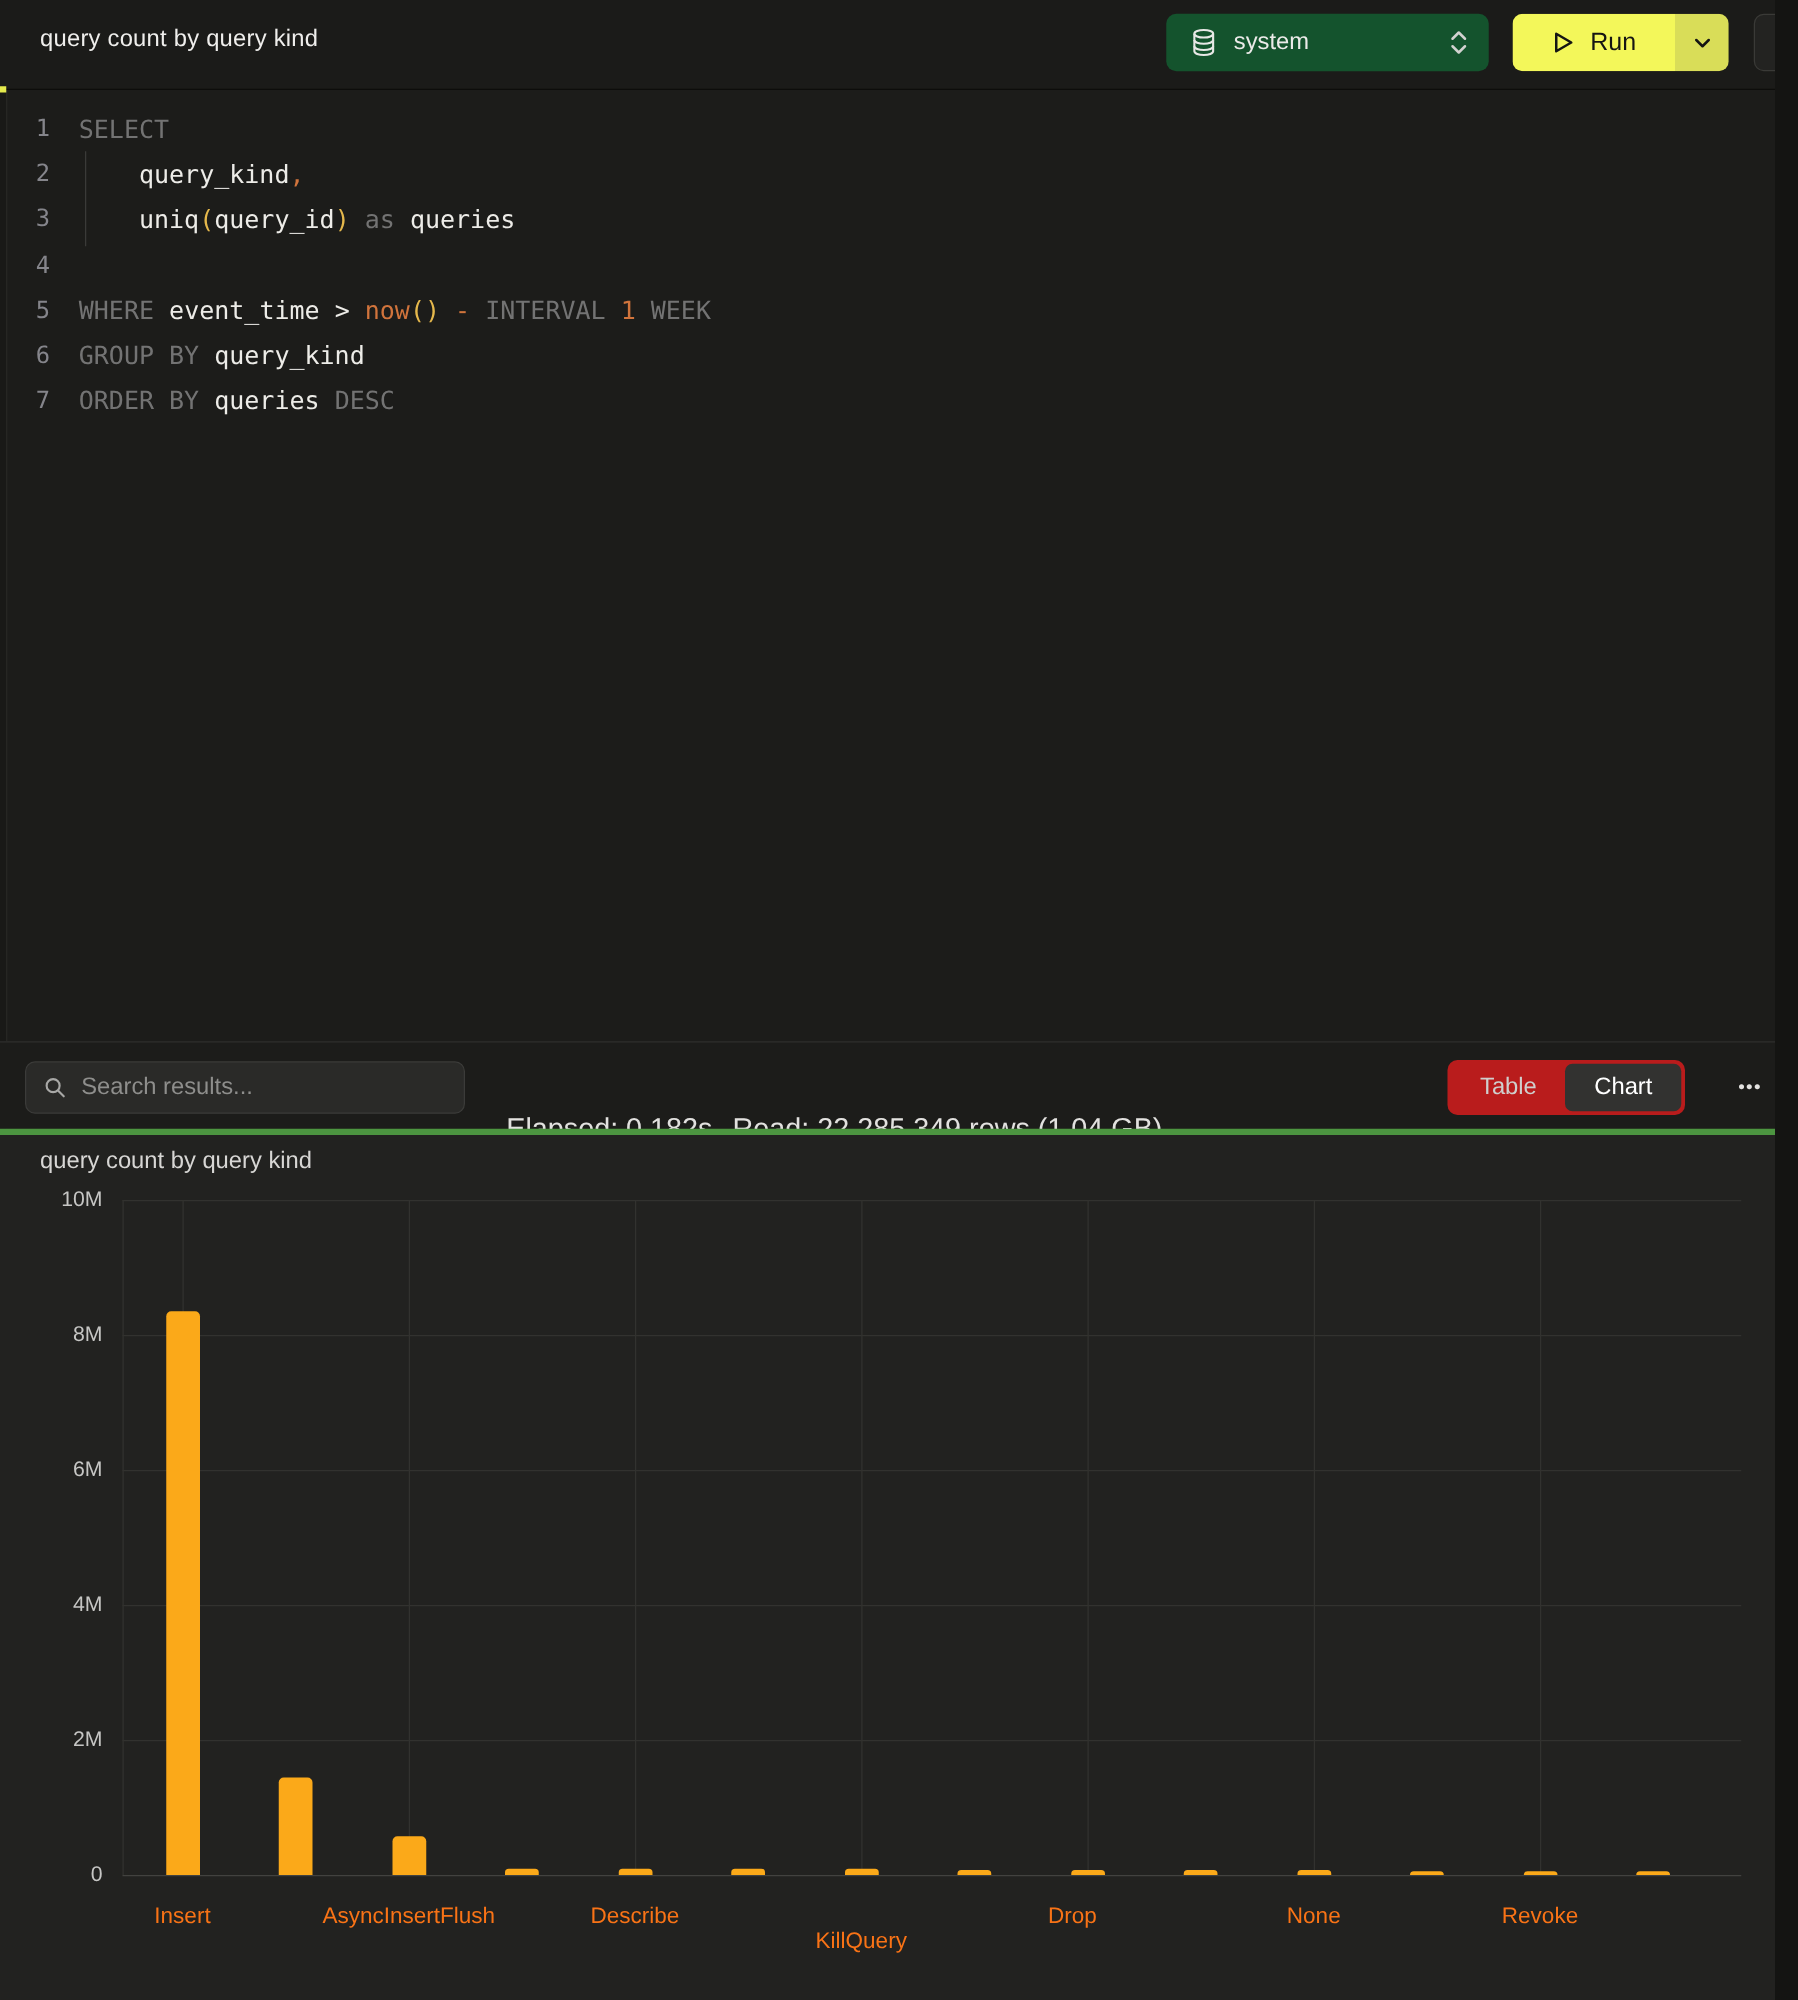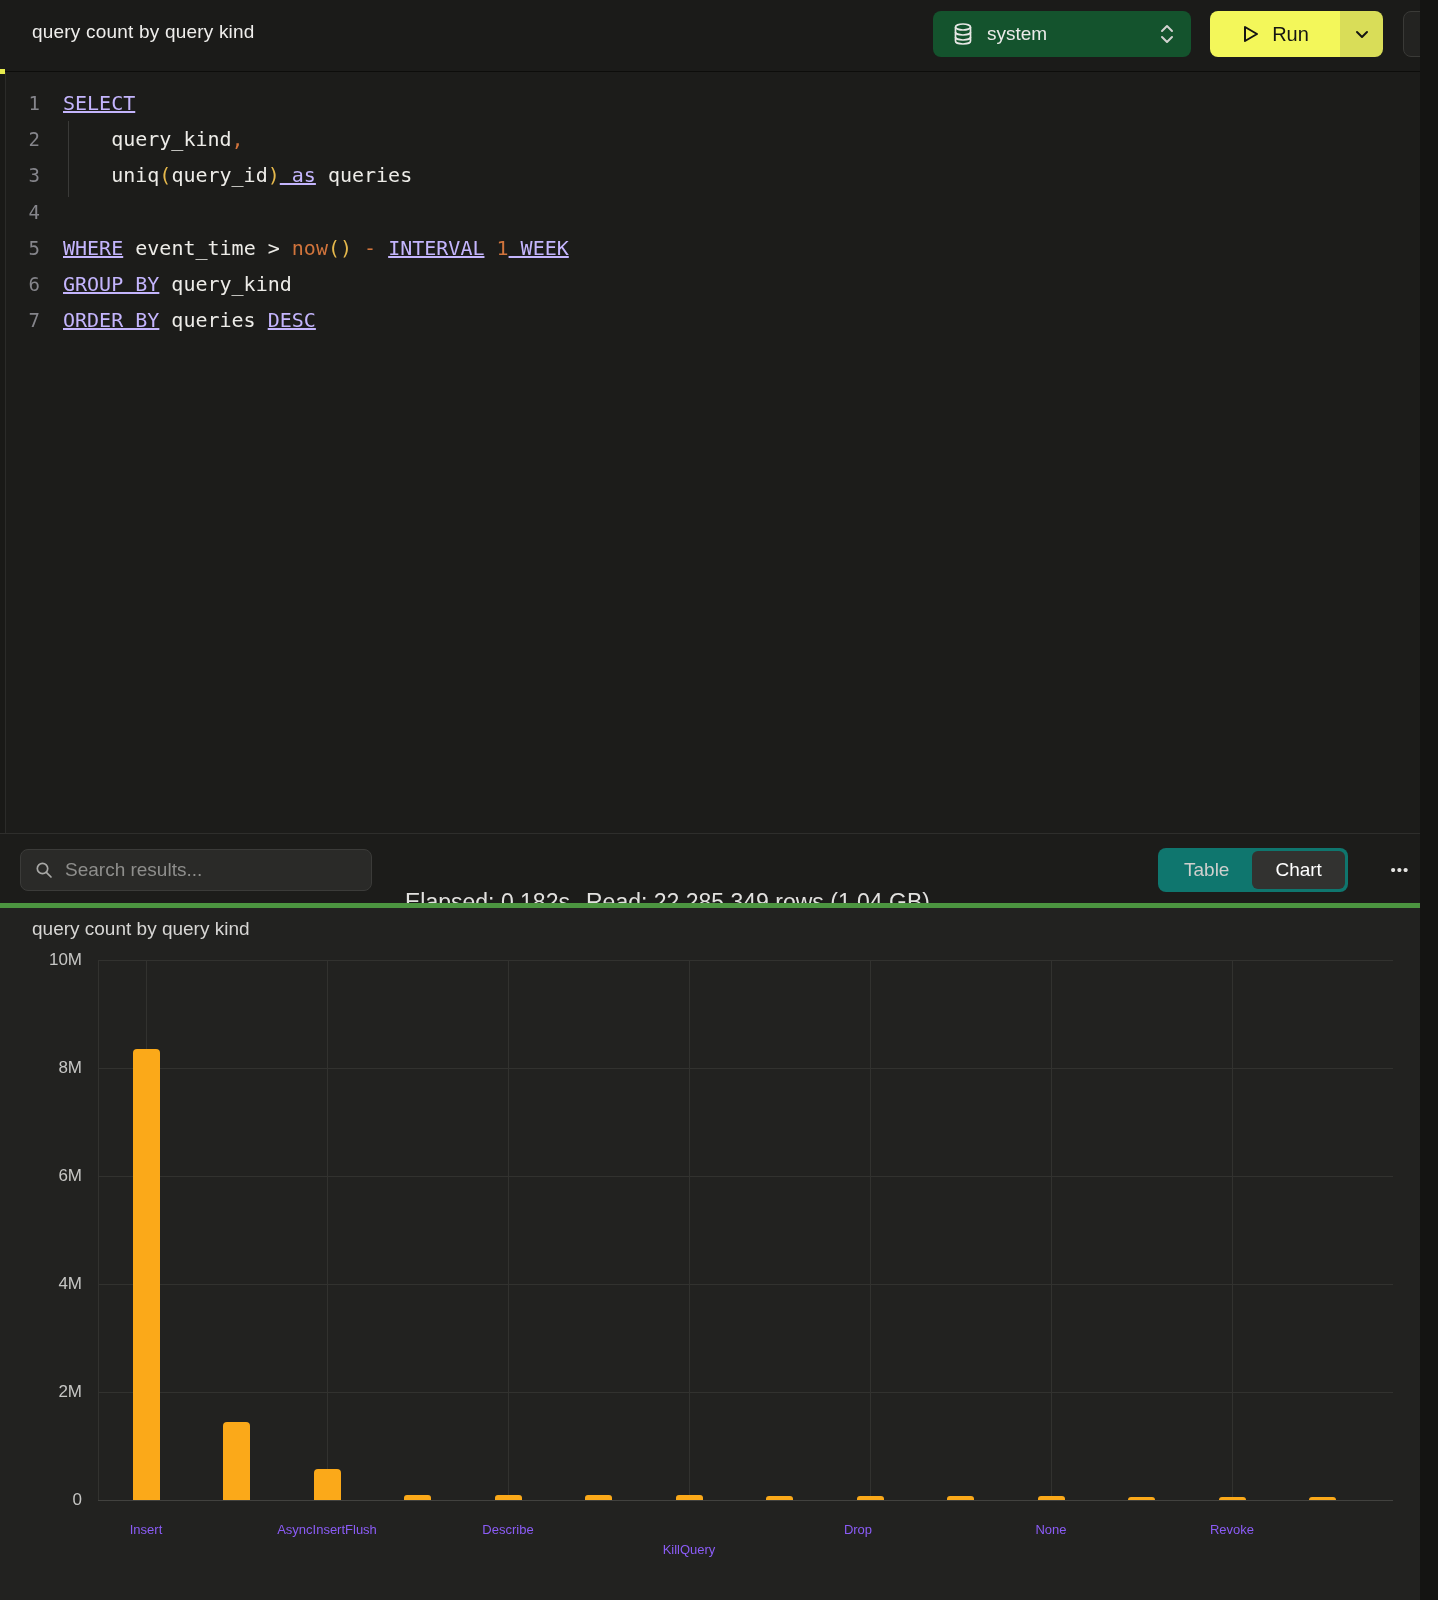--- a/index.html
+++ b/index.html
@@ -19,53 +19,53 @@
 
   
   .left-rail { position:absolute; left:0; top:72px; width:6px; height:831px; background:#191917; border-right:1px solid #2B2B29; }
   .rail-tick { position:absolute; left:0; top:69px; width:5px; height:5px; background:#E5EA4D; z-index:5; }
 
   
   .editor { position:absolute; left:6px; top:72px; width:1432px; height:761px; background:#1C1C1A; padding-top:13px; cursor:text; }
   .code-line { display:flex; align-items:center; height:36.2px; font-family:"DejaVu Sans Mono", monospace; font-size:20px; }
   .line-num { width:34px; text-align:right; color:#85858B; font-size:19px; flex:none; }
   .line-content { margin-left:23px; white-space:pre; }
-  .tok-kw { color:#c4b5fd;text-decoration:underline; }
+  .tok-kw { color:#737373; }
   .tok-id { color:#EDECE8; }
   .tok-paren { color:#E5B84C; }
   .tok-str { color:#ABB765; }
   .tok-op { color:#D1743C; }
   .indent-guide { position:absolute; left:62px; top:49px; width:1px; height:76px; background:#3A3A38; }
   .scroll-mark-red { position:absolute; left:1430px; top:62px; width:2px; height:172px; background:#9E3B33; }
   .scroll-mark-y1 { position:absolute; left:1424px; top:166px; width:8px; height:5px; background:#E5EA4D; }
   .scroll-mark-y2 { position:absolute; left:1429px; top:202px; width:3px; height:8px; background:#E5EA4D; }
 
   
   .toolbar { position:absolute; left:0; top:833px; width:1438px; height:70px; background:#1C1C1A; border-top:1px solid #2E2E2C; }
   .search { position:absolute; left:20px; top:15px; width:352px; height:42px; background:#2A2A28; border:1px solid #3B3B39; border-radius:8px; display:flex; align-items:center; padding:0 14px; gap:12px; }
   .search input { background:transparent; border:none; outline:none; color:#E8E8E6; font-size:19px; width:100%; font-family:inherit; }
   .search input::placeholder { color:#8E8E8C; }
   .stat { position:absolute; top:15px; font-size:23px; color:#E2E1DF;margin-top:40px; }
   .stat-elapsed { left:405px; }
   .stat-read { left:586px; }
-  .segmented { position:absolute; left:1158px; top:14px; height:44px; background:#0f766e; border-radius:8px; display:flex; align-items:center; padding:3px;justify-content:flex-end; }
+  .segmented { position:absolute; left:1158px; top:14px; height:44px; background:#b91c1c; border-radius:8px; display:flex; align-items:center; padding:3px;justify-content:flex-end; }
   .seg-btn { height:38px; padding:0 23px; border:none; background:transparent; color:#CFCFCD; font-size:19px; border-radius:6px; cursor:pointer; font-family:inherit; }
   .seg-btn.active { background:#323230; color:#FFFFFF; }
   .more-btn { position:absolute; left:1380px; top:22px; width:40px; height:26px; border:none; background:transparent; color:#E3E2E0; font-size:15px; letter-spacing:1px; cursor:pointer; }
 
   
   .green-divider { position:absolute; left:0; top:903px; width:1438px; height:5px; background:#4C9540; cursor:row-resize; }
   .chart-panel { position:absolute; left:0; top:908px; width:1438px; height:692px; background:#222220; overflow:hidden; }
   .chart-title { position:absolute; left:32px; top:10px; font-size:19px; color:#D7D6D4; }
   #plot { position:absolute; inset:0; }
   .gridline-h { position:absolute; height:1px; background:#32322F; }
   .gridline-h.axis { background:#42423F; }
   .gridline-v { position:absolute; width:1px; background:#32322F; }
   .ytick { position:absolute; width:56px; text-align:right; color:#C6C6C4; font-size:17px; }
-  .xlabel { position:absolute; width:220px; margin-left:-110px; text-align:center; color:#8b5cf6; font-size:13px; }
+  .xlabel { position:absolute; width:220px; margin-left:-110px; text-align:center; color:#f97316; font-size:18px; }
   .bar { position:absolute; background:#FBA919; border-radius:4px 4px 0 0; }
 
   svg { display:block; flex:none; }
 </style>
 </head>
 <body>
 
 <div class="screen">
 
   <div class="header">

